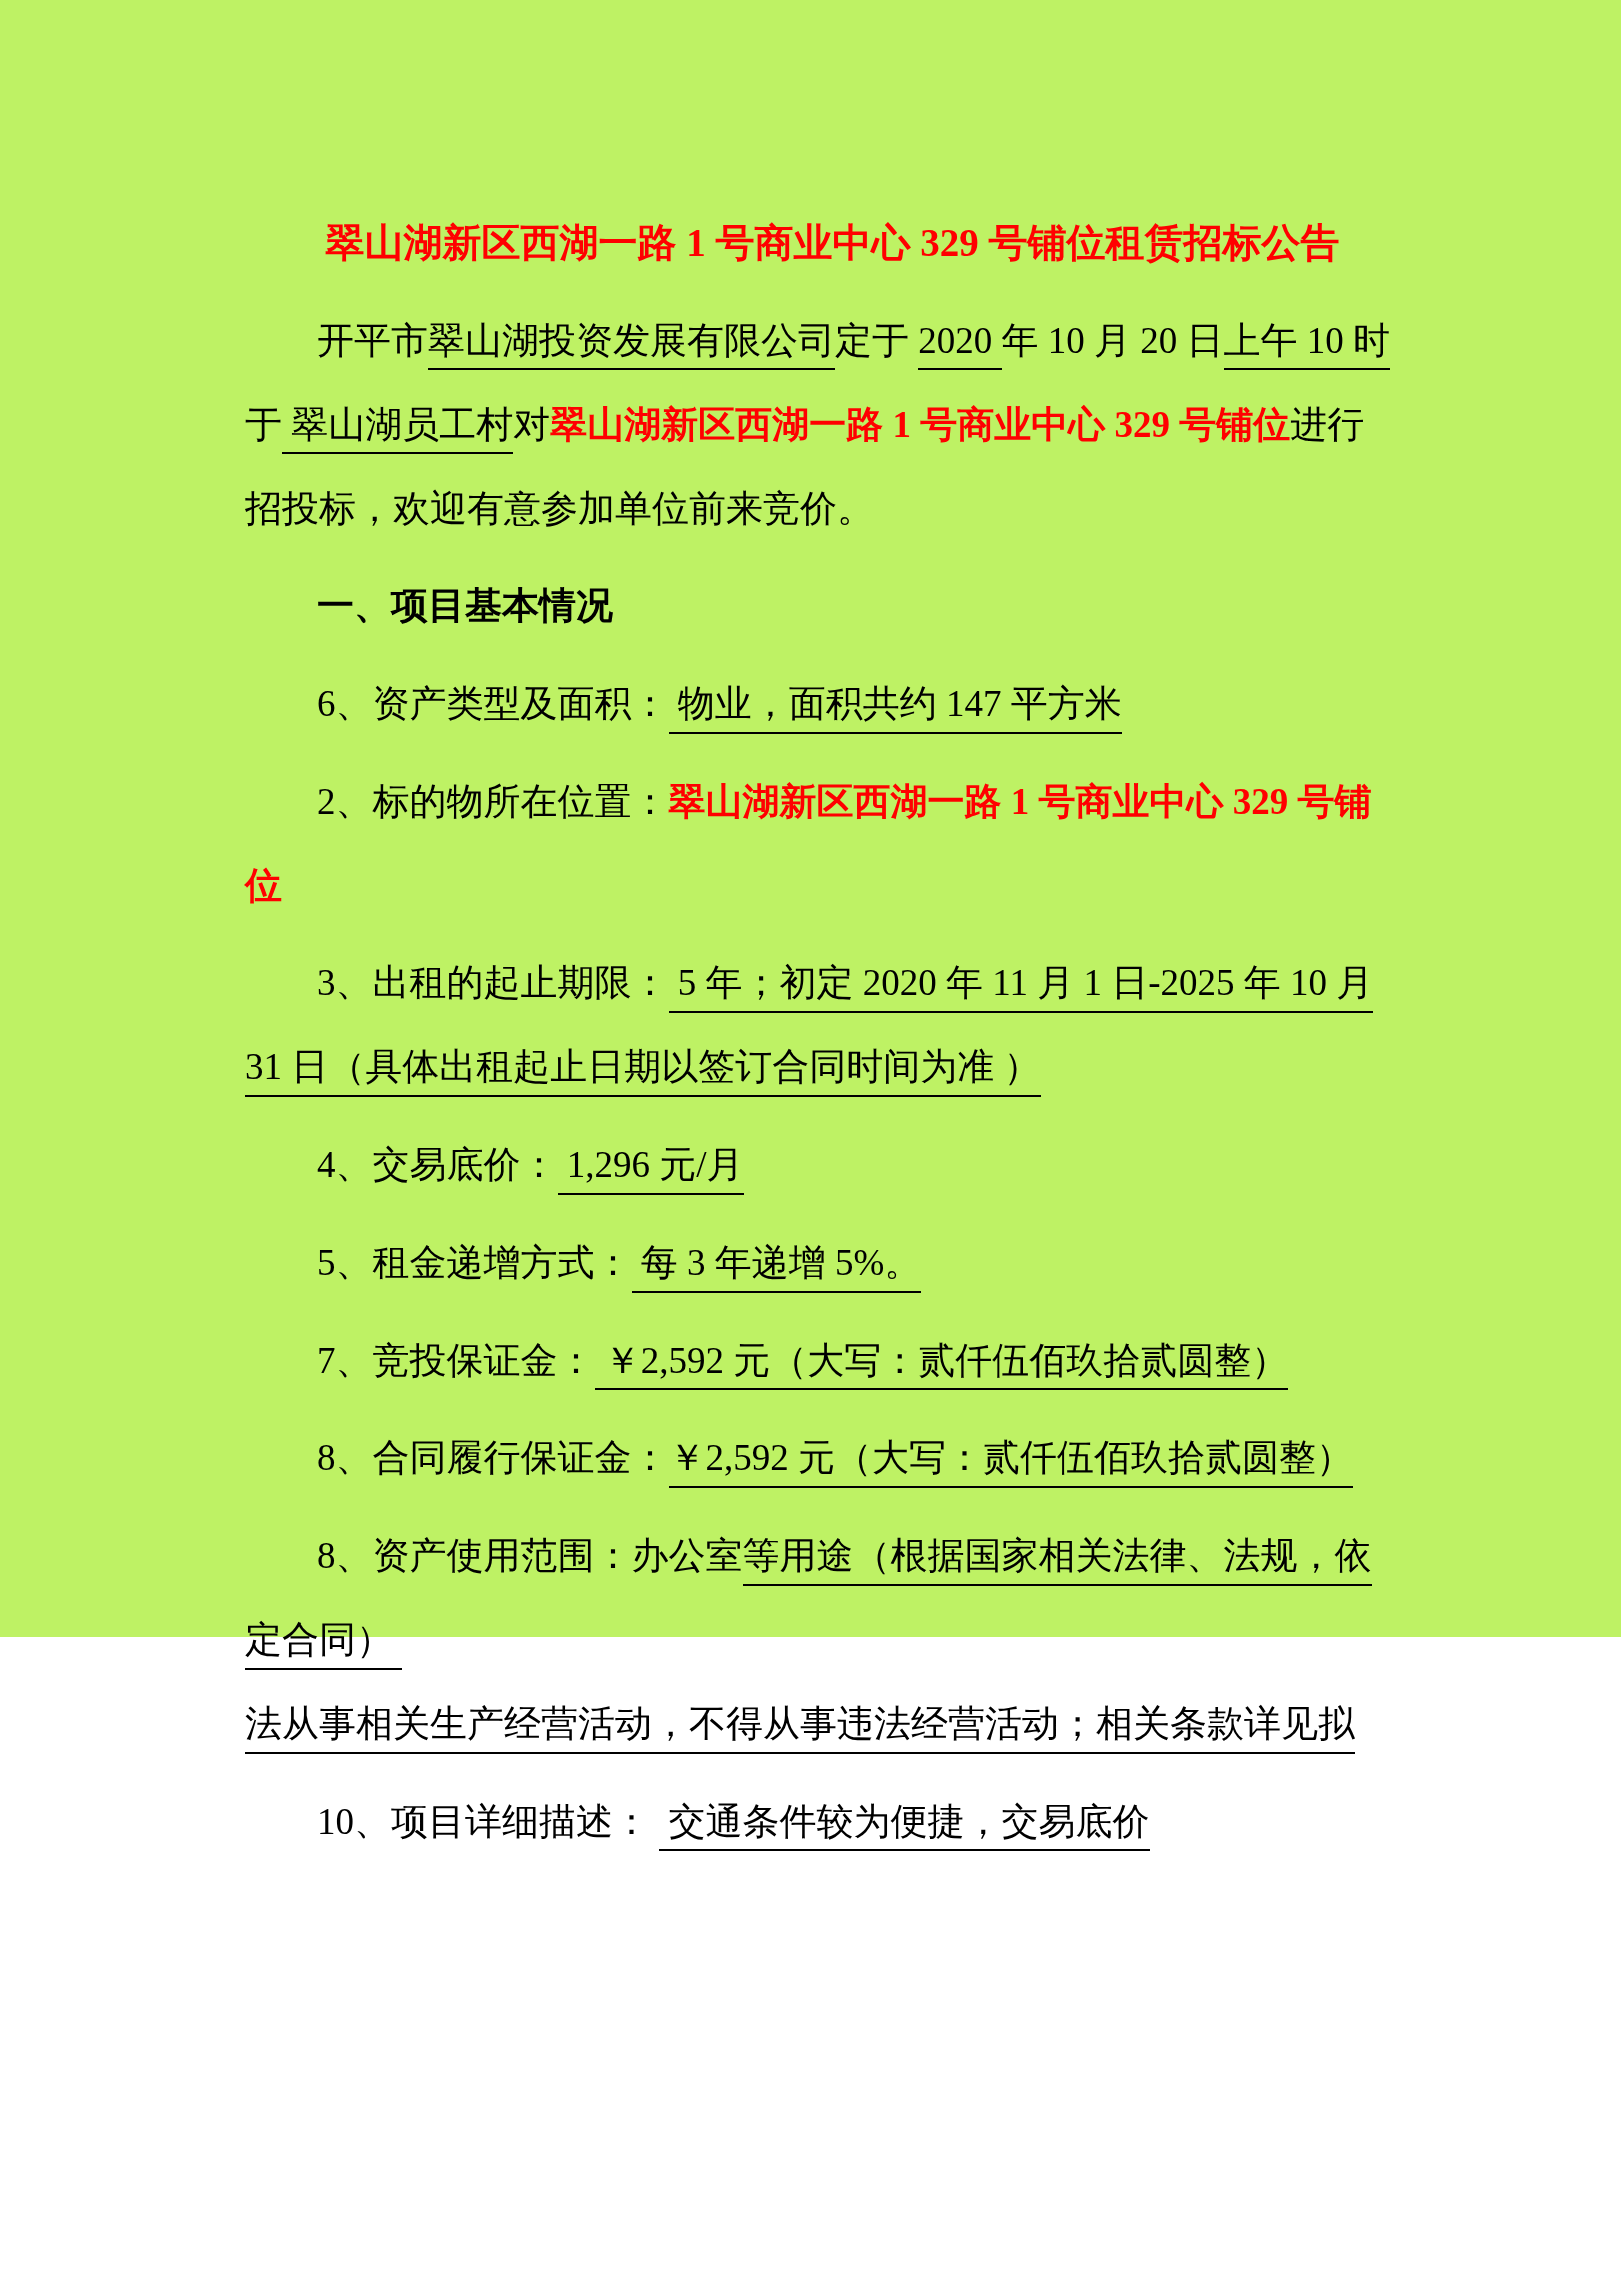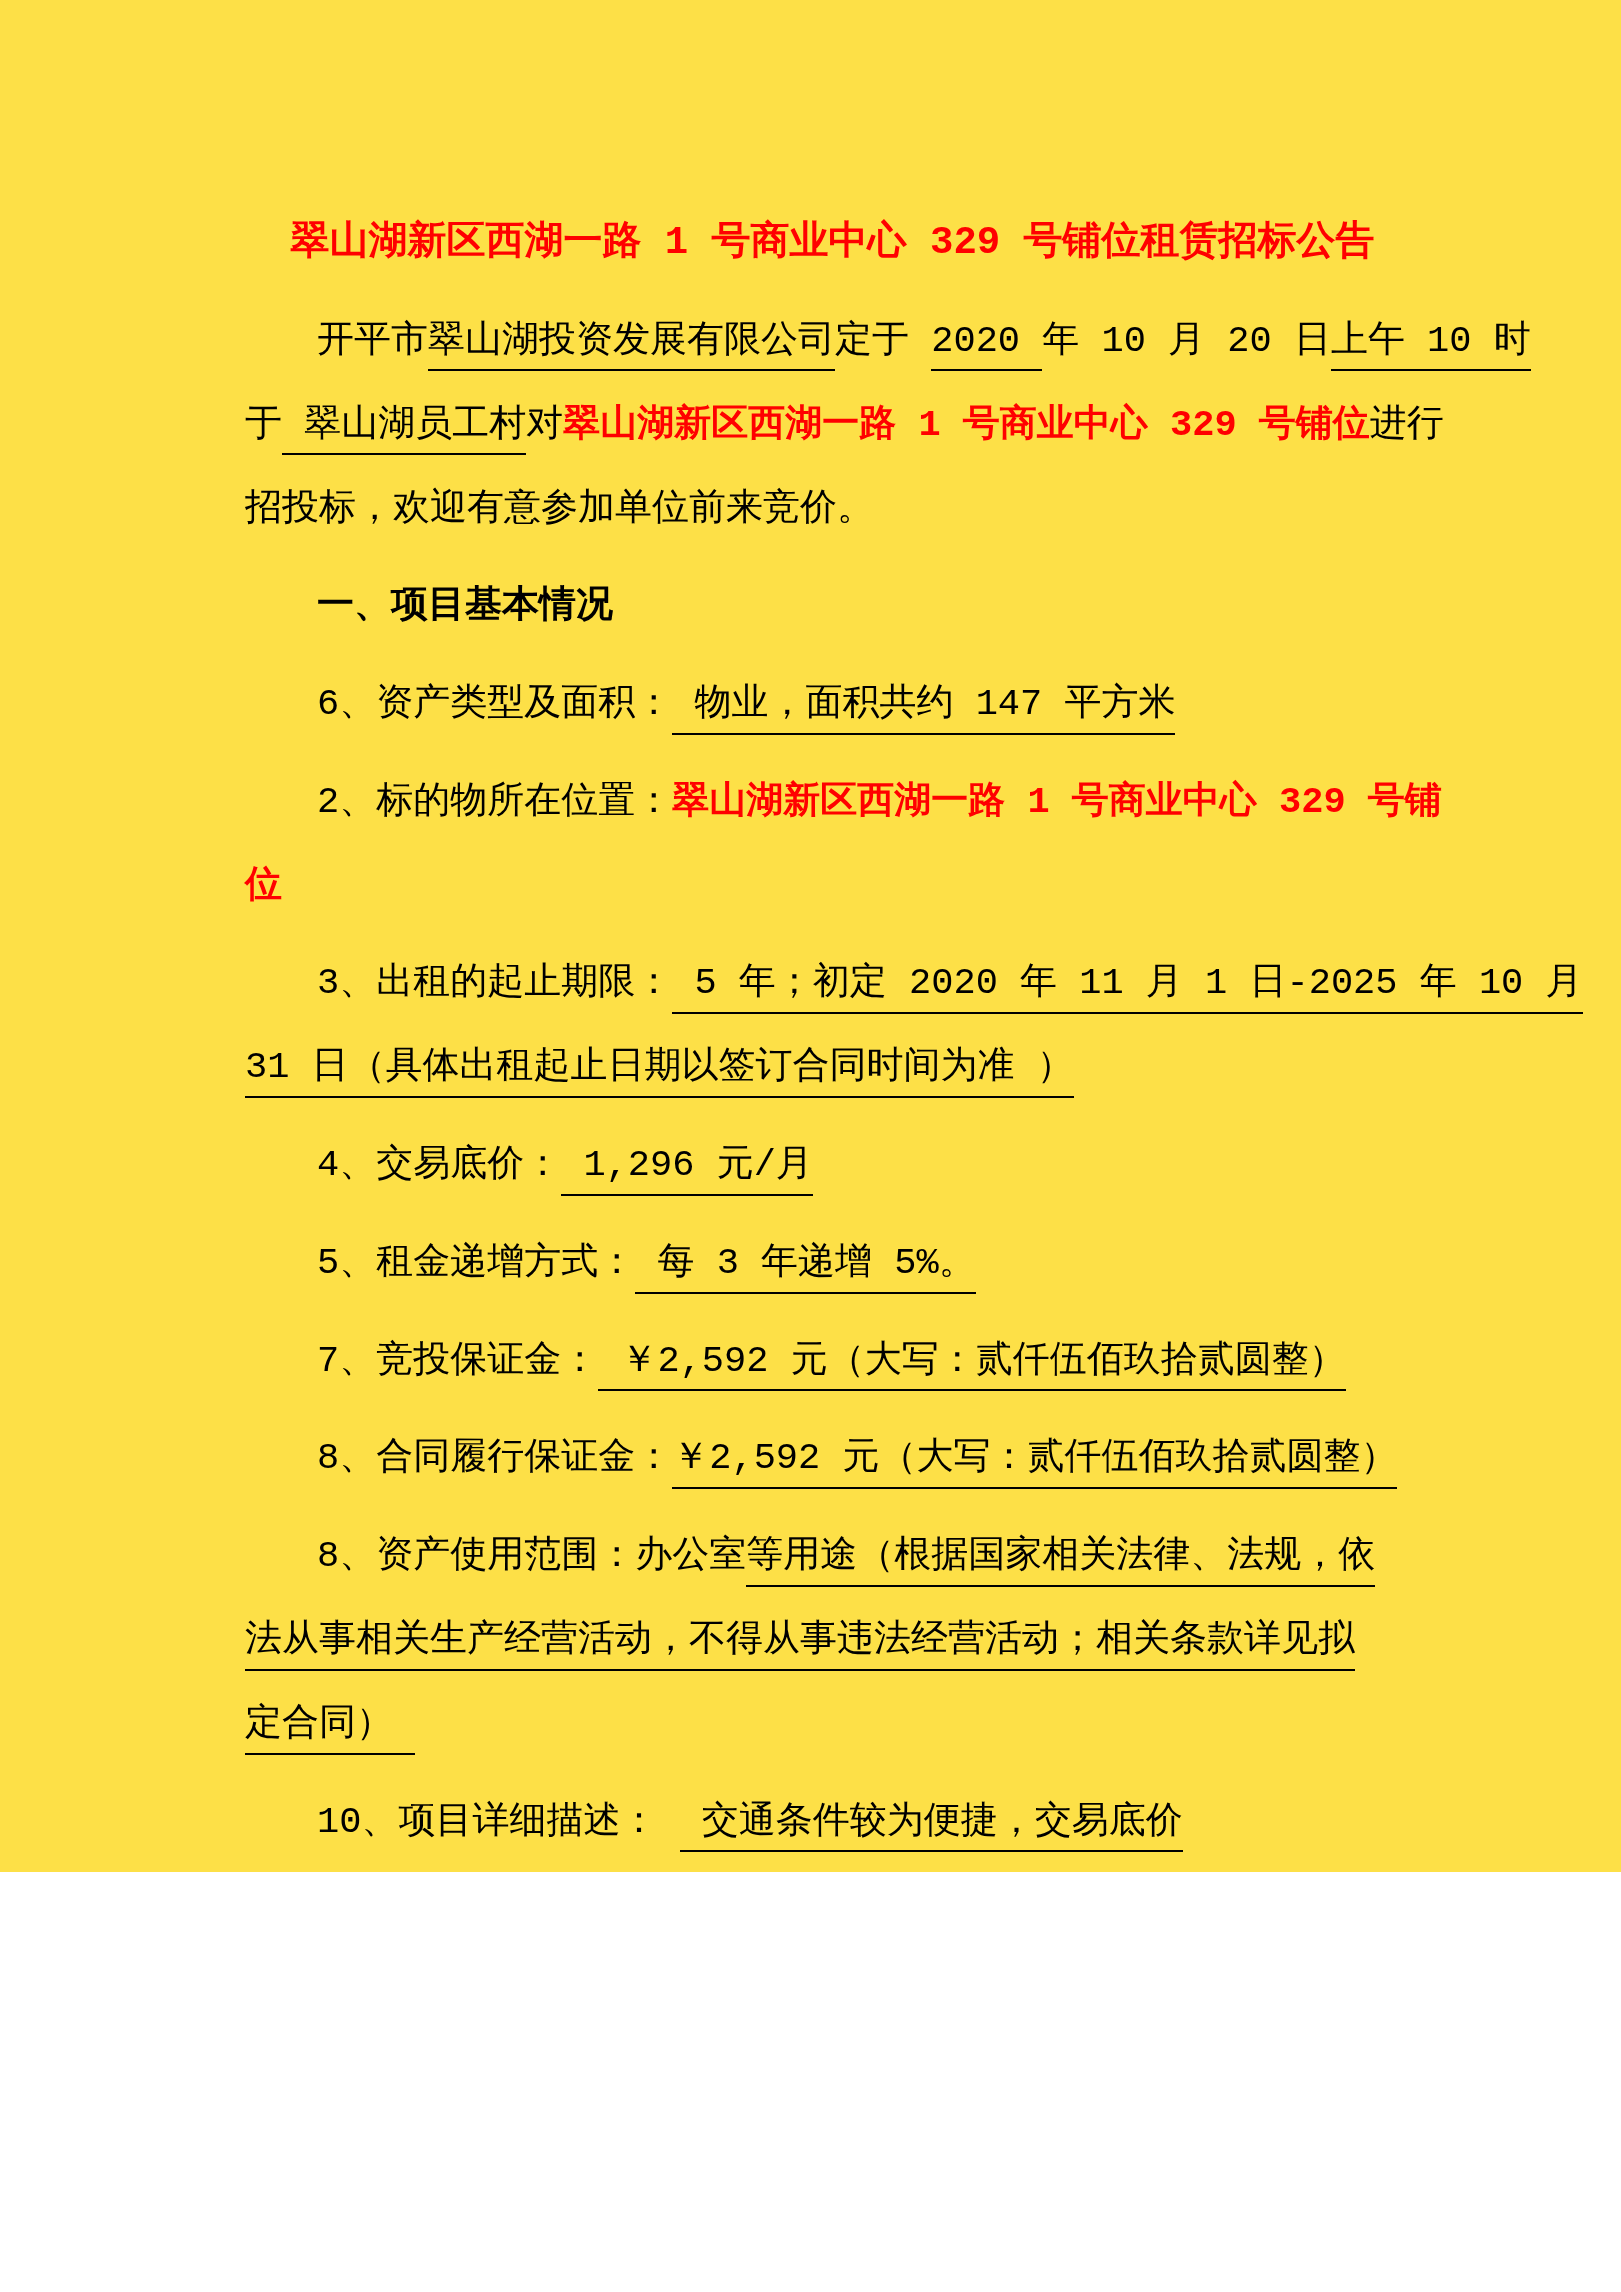--- a/index.html
+++ b/index.html
@@ -5,24 +5,23 @@
 <style>
   * { margin: 0; padding: 0; box-sizing: border-box; }
   html, body { background: #ffffff; }
   body {
     width: 1621px; height: 2293px;
     font-family: "Liberation Serif", "DejaVu Serif", serif;
     color: #000000;
     overflow: hidden;
   }
   .page {
-    width: 1621px; height: 1872px;
+    width: 1621px; height: 1637px;
     padding: 201px 201px 0 245px;
-    background: #fde047;
-    font-family: Liberation Mono, monospace;
+    background: #bef264;
   }
   .title {
     font-size: 39px;
     line-height: 84px;
     font-weight: bold;
     color: #ff0000;
     text-align: center;
     white-space: nowrap;
   }
   .paragraph { margin-top: 13.7px; }
@@ -72,21 +71,21 @@
         <div class="line first"><span class="run">5、租金递增方式：</span><span class="run u"> 每 3 年递增 5%。</span></div>
       </div>
       <div class="paragraph">
         <div class="line first"><span class="run">7、竞投保证金：</span><span class="run u"> ￥2,592 元（大写：贰仟伍佰玖拾贰圆整）</span></div>
       </div>
       <div class="paragraph">
         <div class="line first"><span class="run">8、合同履行保证金：</span><span class="run u">￥2,592 元（大写：贰仟伍佰玖拾贰圆整）</span></div>
       </div>
       <div class="paragraph">
         <div class="line first"><span class="run">8、资产使用范围：办公室</span><span class="run u">等用途（根据国家相关法律、法规，依</span></div>
+        <div class="line"><span class="run u">定合同） </span></div>
         <div class="line"><span class="run u">法从事相关生产经营活动，不得从事违法经营活动；相关条款详见拟</span></div>
-        <div class="line"><span class="run u">定合同） </span></div>
       </div>
       <div class="paragraph">
         <div class="line first"><span class="run">10、项目详细描述： </span><span class="run u"> 交通条件较为便捷，交易底价</span></div>
       </div>
     </div>
 </div>
 
 
 </body></html>

